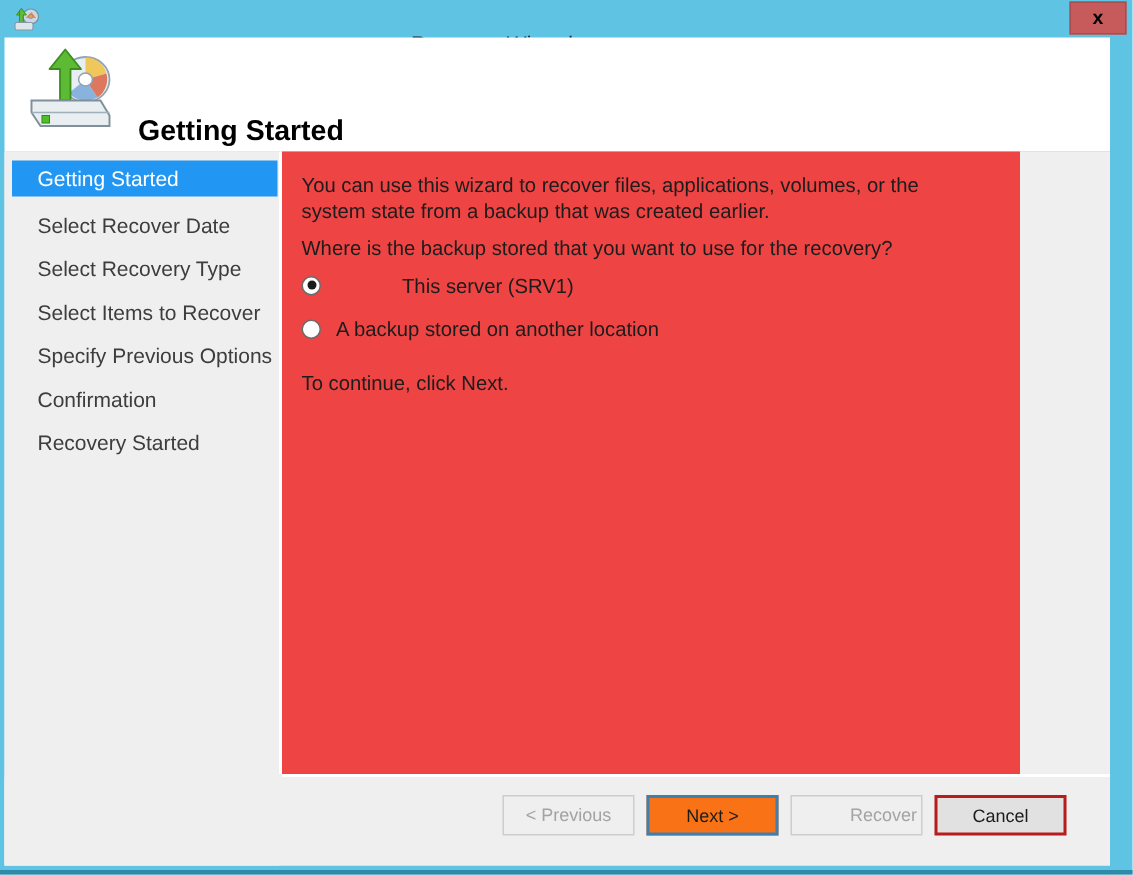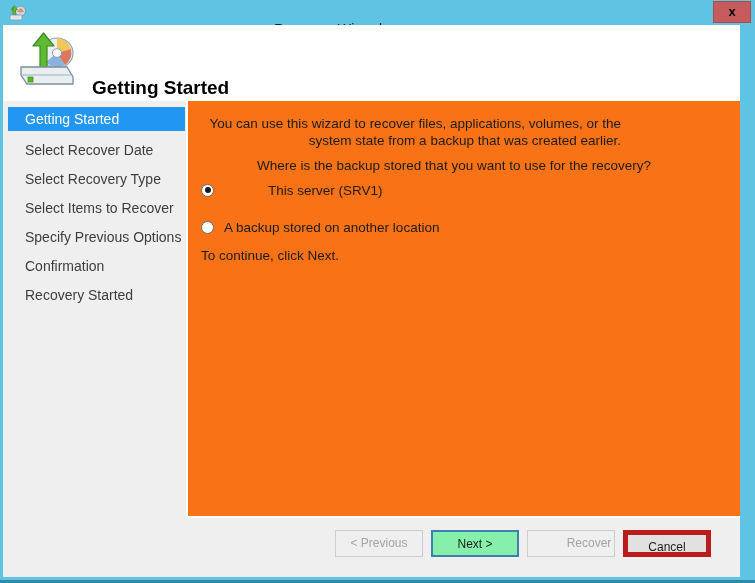--- a/index.html
+++ b/index.html
@@ -120,45 +120,44 @@
   }
   .nav-item.active {
     background: #2196f3;
     color: #ffffff;
   }
 
   
   #content {
     position: absolute;
     left: 185px; top: 0;
-    width: 552px;
+    width: 492px;
     height: 415px;
-    background: #f97316;
-    text-align: right;
+    background: #ef4444;
   }
   .para {
     position: absolute;
     font-size: 13.5px;
     color: #1c1c1c;
     line-height: 17px;
   }
   #para-intro { left: 13px; top: 14px; width: 420px; }
   #para-question { left: 13px; top: 56px; width: 450px; }
   #para-continue { left: 13px; top: 146px; }
 
   .radio-row {
     position: absolute;
     left: 13px;
     height: 20px;
     cursor: pointer;
     display: flex;
     align-items: center;
   }
   #radio-row-0 { top: 79px; gap: 44px; }
-  #radio-row-1 { top: 108px; margin-top: 8px; }
+  #radio-row-1 { top: 108px; }
 
   .radio-mark {
     width: 13px; height: 13px;
     border: 1px solid #6b6b6b;
     border-radius: 50%;
     background: #ffffff;
     box-sizing: border-box;
     position: relative;
     flex: 0 0 auto;
   }
@@ -207,24 +206,24 @@
     font-family: "Liberation Sans", sans-serif;
   }
   .wiz-button.disabled {
     color: #a3a3a3;
     border-color: #cdcdcd;
     background: #efefef;
     cursor: default;
   }
   .wiz-button.default {
     border: 2px solid #3c7fb1;
-    background: #86efac;
+    background: #f97316;
   }
   .wiz-button.strong {
-    border: 5px solid #b91c1c;
+    border: 2px solid #b91c1c;
   }
   #btn-previous { left: 332px; width: 88px; }
   #btn-next     { left: 428px; width: 88px; }
   #btn-recover  { left: 524px; width: 88px; padding-left: 36px; }
   #btn-cancel   { left: 620px; width: 88px; }
 </style>
 </head>
 <body>
 
 <div id="window">

